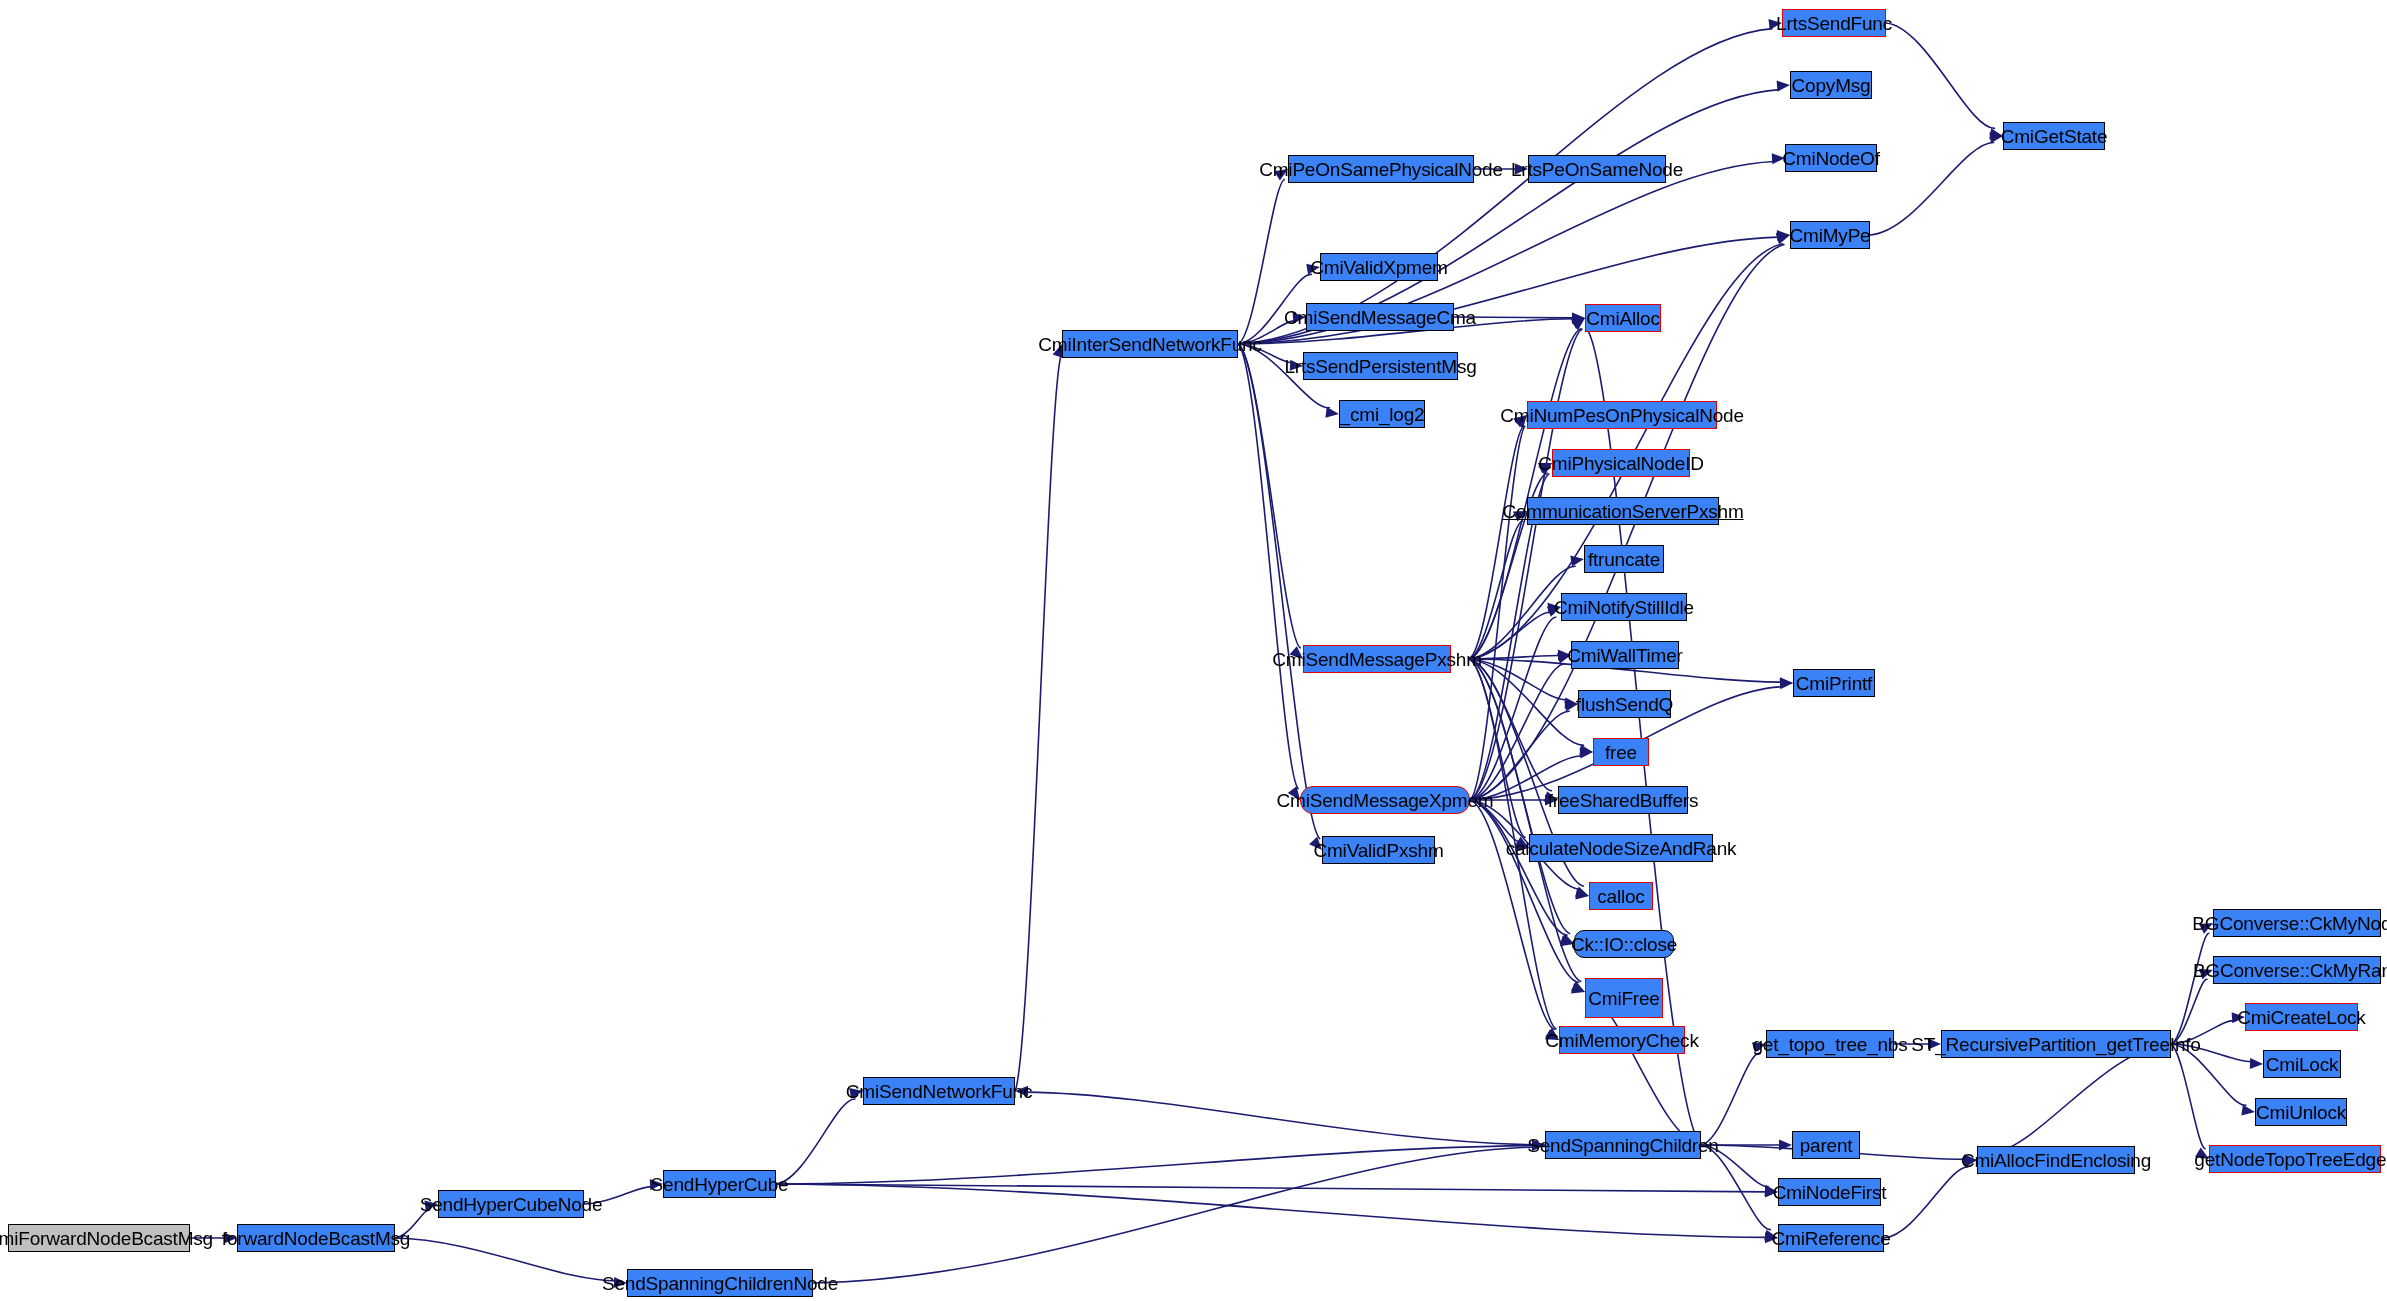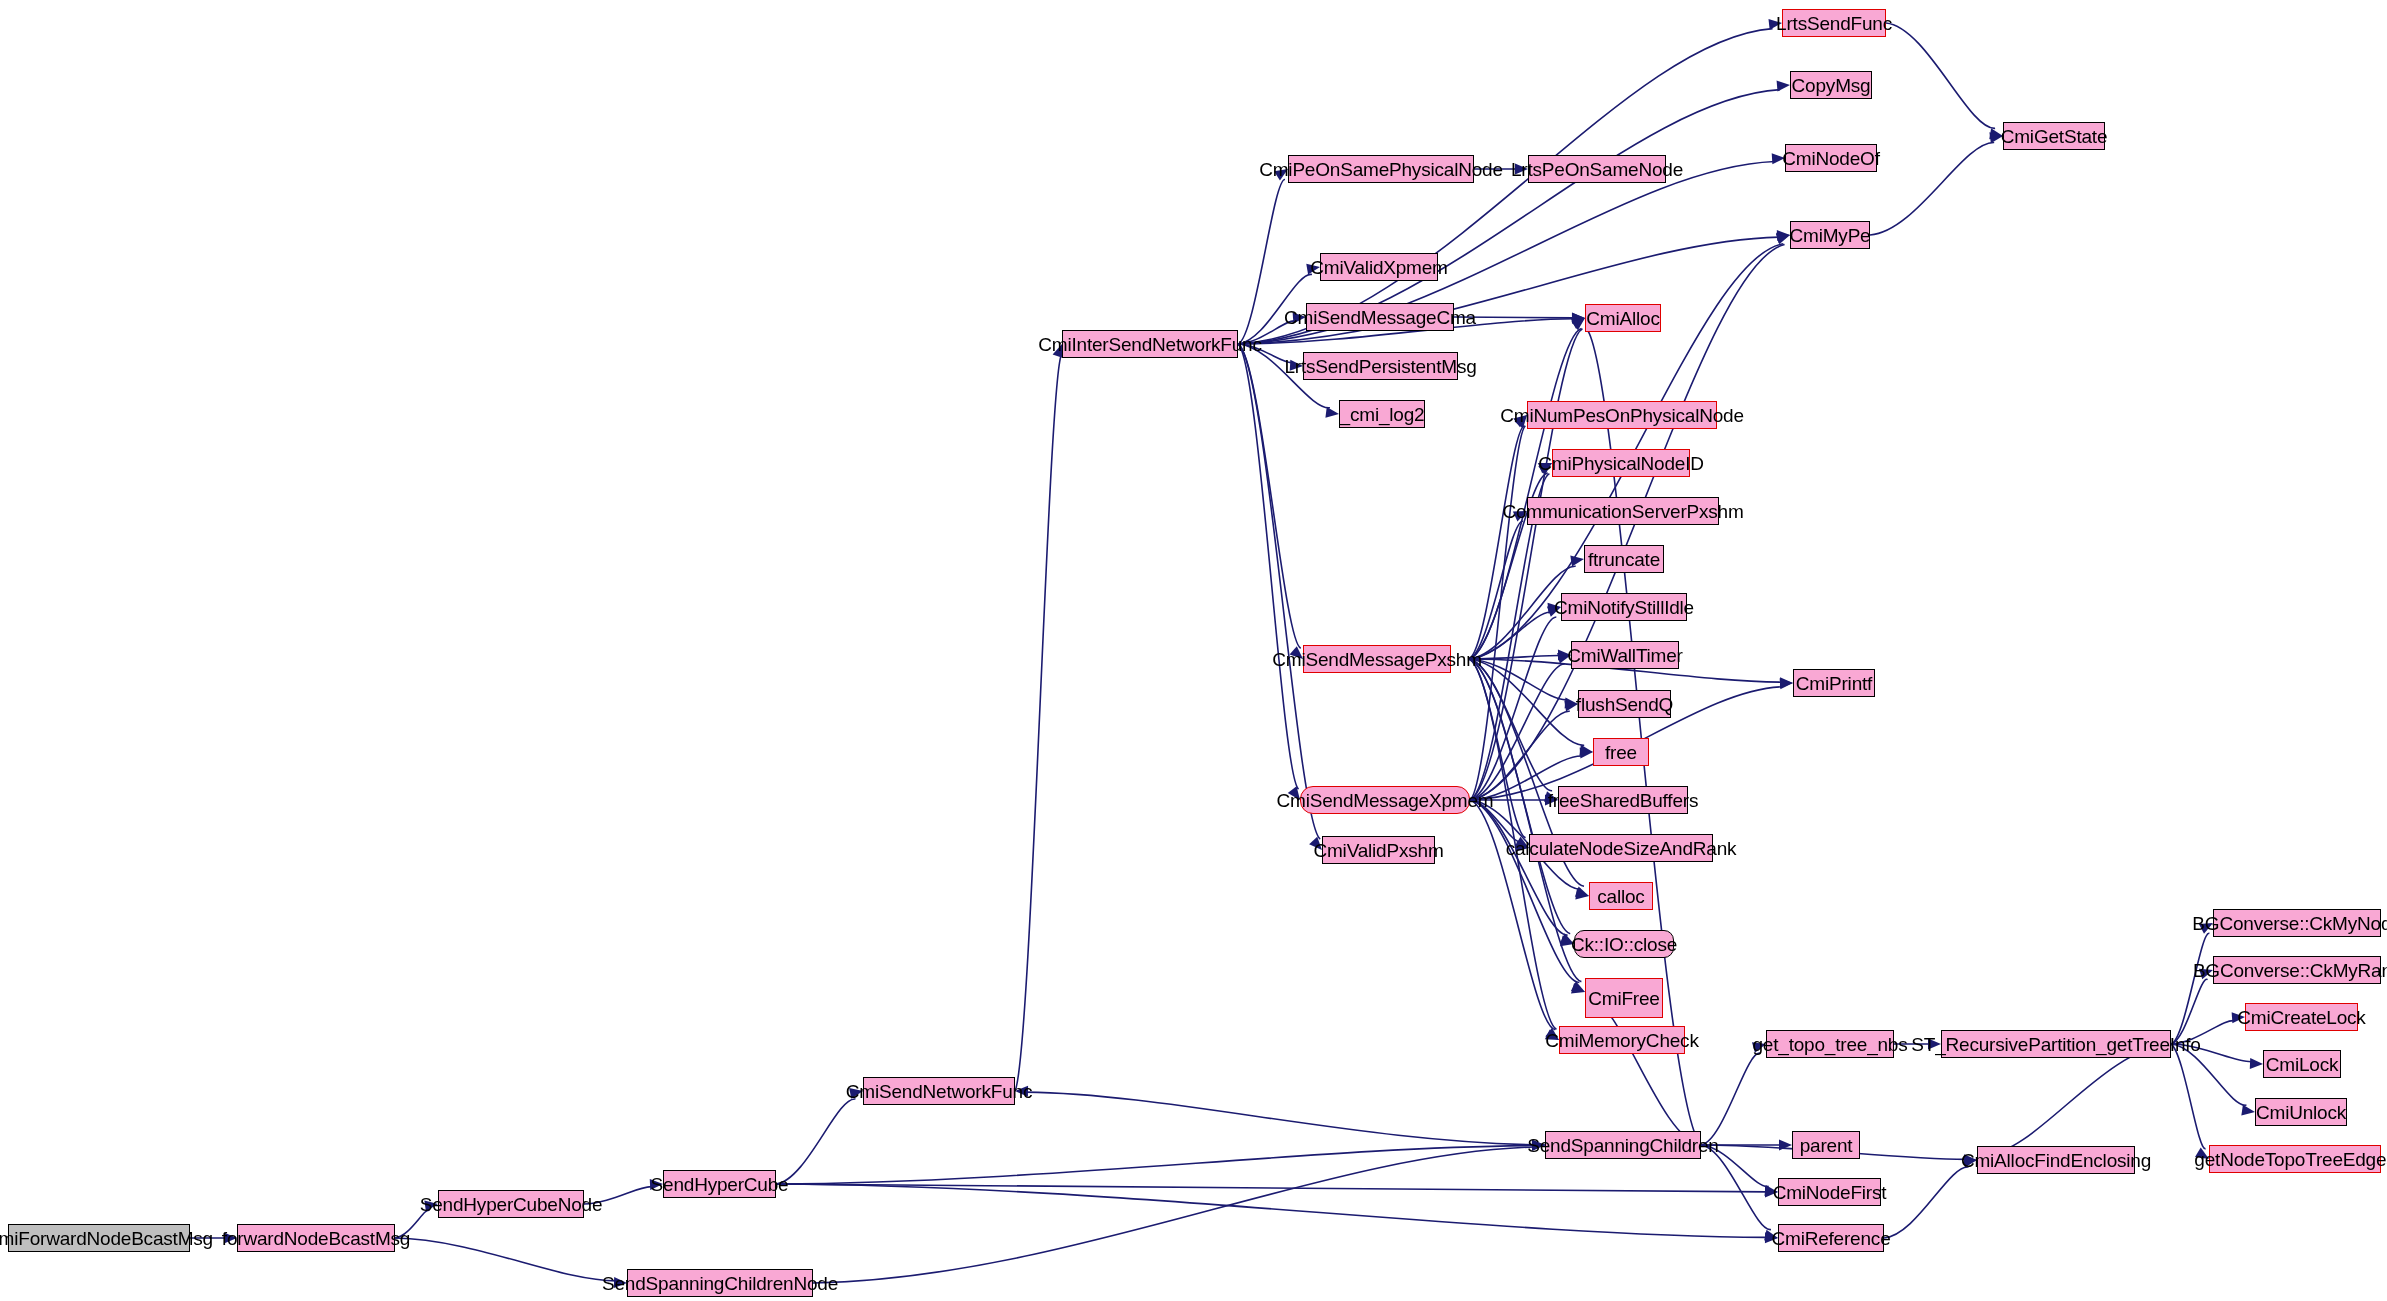--- a/index.html
+++ b/index.html
@@ -1,21 +1,21 @@
 <!DOCTYPE html>
 <html><head>
 <meta charset="utf-8">
 <style>
   html,body{margin:0;padding:0;background:#ffffff;}
   body{font-family:"Liberation Sans",sans-serif;}
   #graph-root{position:relative;width:2387px;height:1301px;background:#fff;overflow:hidden;}
   svg#edges{position:absolute;left:0;top:0;width:2387px;height:1301px;}
   .edge{fill:none;stroke:#1b1b70;stroke-width:1.6;}
   .arrow{fill:#1b1b70;}
-  .node{position:absolute;box-sizing:border-box;border:1.6px solid #000;background:#f9a8d4;
+  .node{position:absolute;box-sizing:border-box;border:1.6px solid #000;background:#3b82f6;
         display:flex;align-items:center;justify-content:center;white-space:nowrap;
         font-size:19px;color:#000;line-height:1;letter-spacing:-0.2px;}
   .node.red{border-color:#e00000;}
   .node.root{background:#bfbfbf;border-color:#000;}
   .node span{display:block;padding:0 7px;}
 </style>
 </head>
 <body>
 
 <div id="graph-root">
@@ -269,21 +269,21 @@
       </div>
       <div class="node red" style="left: 1585px; top: 304px; width: 76px; height: 28px;">
         <span>CmiAlloc</span>
       </div>
       <div class="node red" style="left: 1527px; top: 401px; width: 190px; height: 28px;">
         <span>CmiNumPesOnPhysicalNode</span>
       </div>
       <div class="node red" style="left: 1552px; top: 449px; width: 138px; height: 28px;">
         <span>CmiPhysicalNodeID</span>
       </div>
-      <div class="node" style="left: 1527px; top: 497px; width: 192px; height: 28px;">
+      <div class="node" style="left: 1527px; top: 497px; width: 192px; height: 28px; text-decoration: underline;">
         <span>CommunicationServerPxshm</span>
       </div>
       <div class="node" style="left: 1584px; top: 545px; width: 80px; height: 28px;">
         <span>ftruncate</span>
       </div>
       <div class="node" style="left: 1561px; top: 593px; width: 126px; height: 28px;">
         <span>CmiNotifyStillIdle</span>
       </div>
       <div class="node" style="left: 1571px; top: 641px; width: 108px; height: 28px;">
         <span>CmiWallTimer</span>

